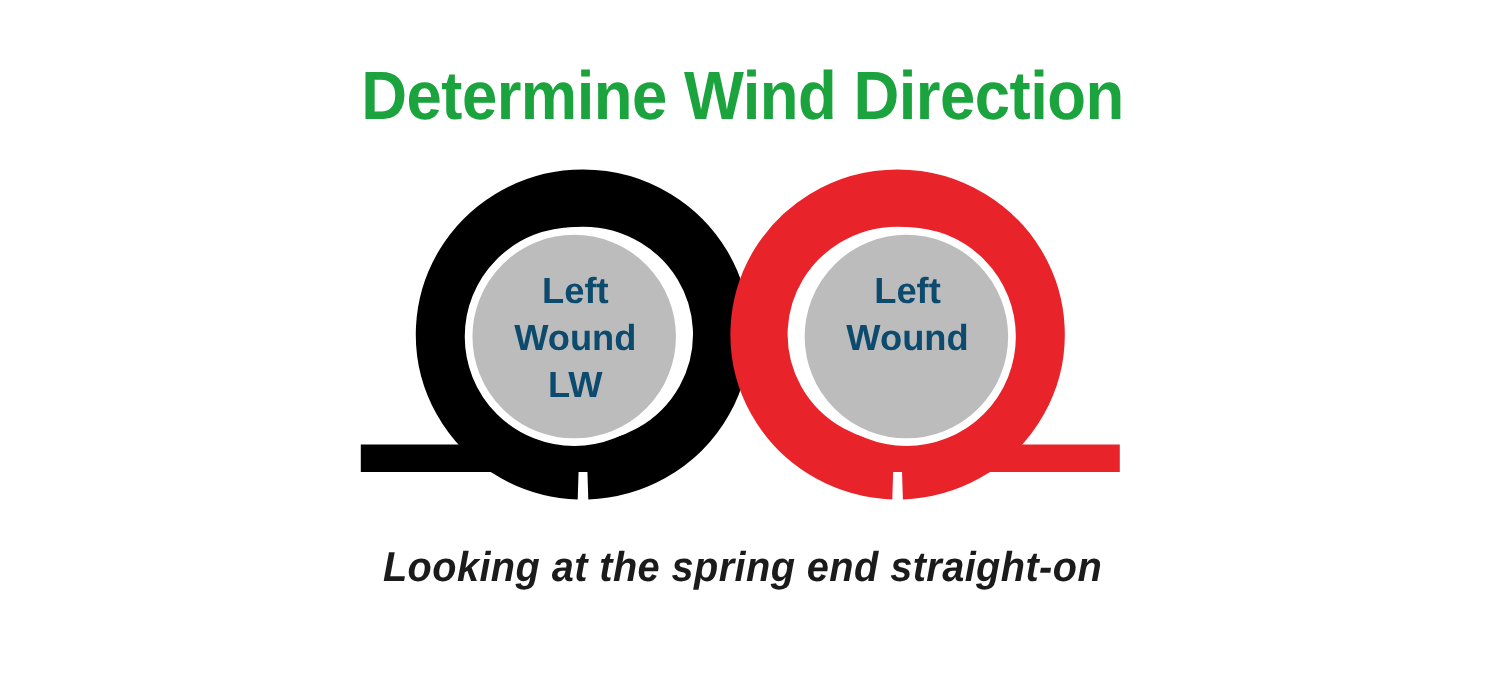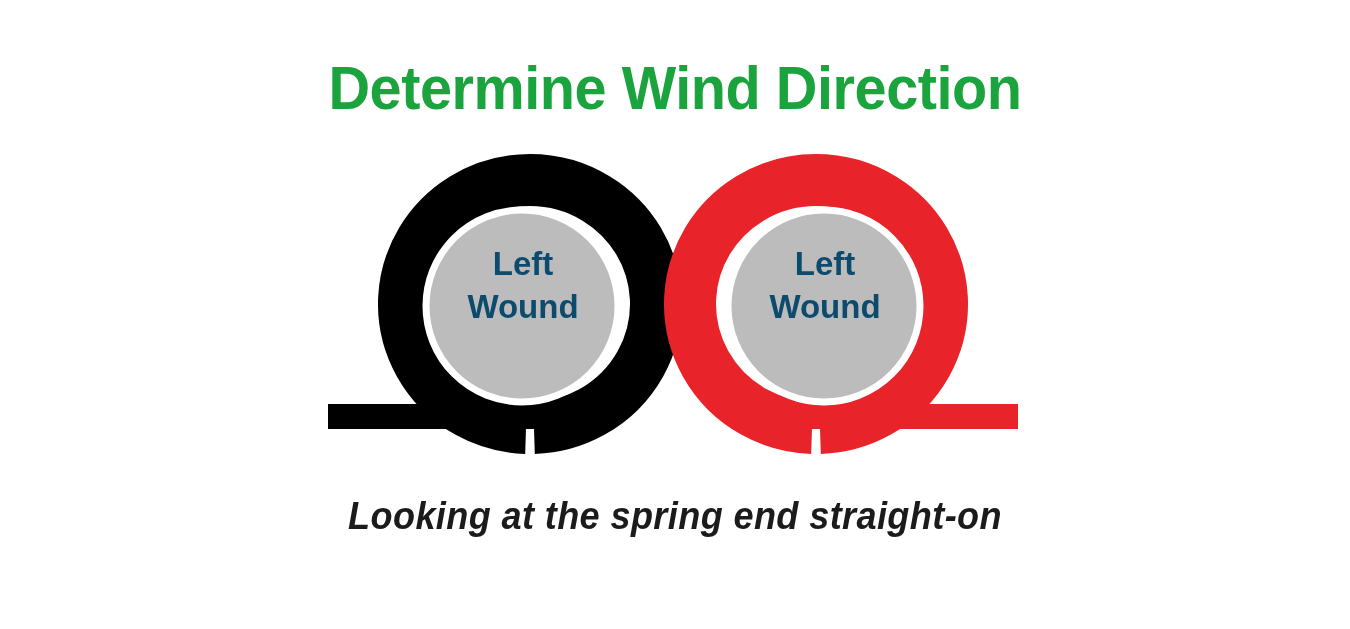--- a/index.html
+++ b/index.html
@@ -119,20 +119,21 @@
                  A 126 124 0 1 0 812 428" fill="none" stroke="#E8232A" stroke-width="52" stroke-linecap="butt"></path>
 
         <circle cx="824" cy="306" r="96" fill="#BCBCBC" stroke="#FFFFFF" stroke-width="7"></circle>
       </g>
     </svg>
   </div>
 
   <div id="label-left" class="coil-label">
     <span class="ln">Left</span>
     <span class="ln">Wound</span>
+    <span class="ln">LW</span>
   </div>
 
   <div id="label-right" class="coil-label">
     <span class="ln">Left</span>
     <span class="ln">Wound</span>
   </div>
 
   <div id="caption">Looking at the spring end straight-on</div>
 
 </div>

